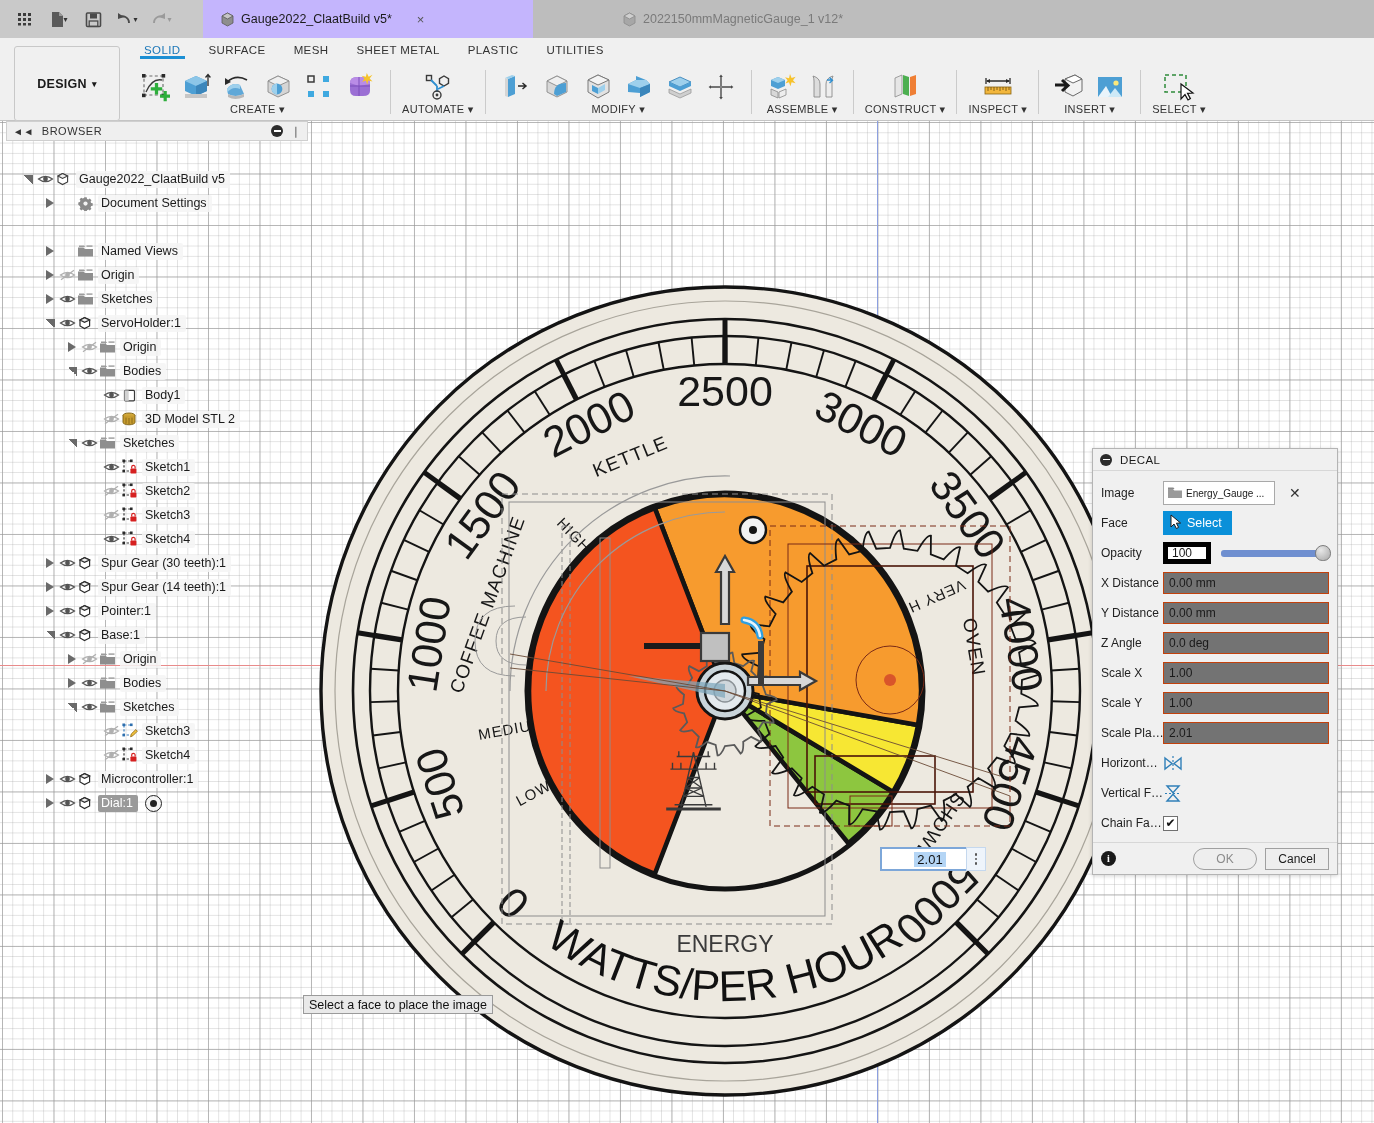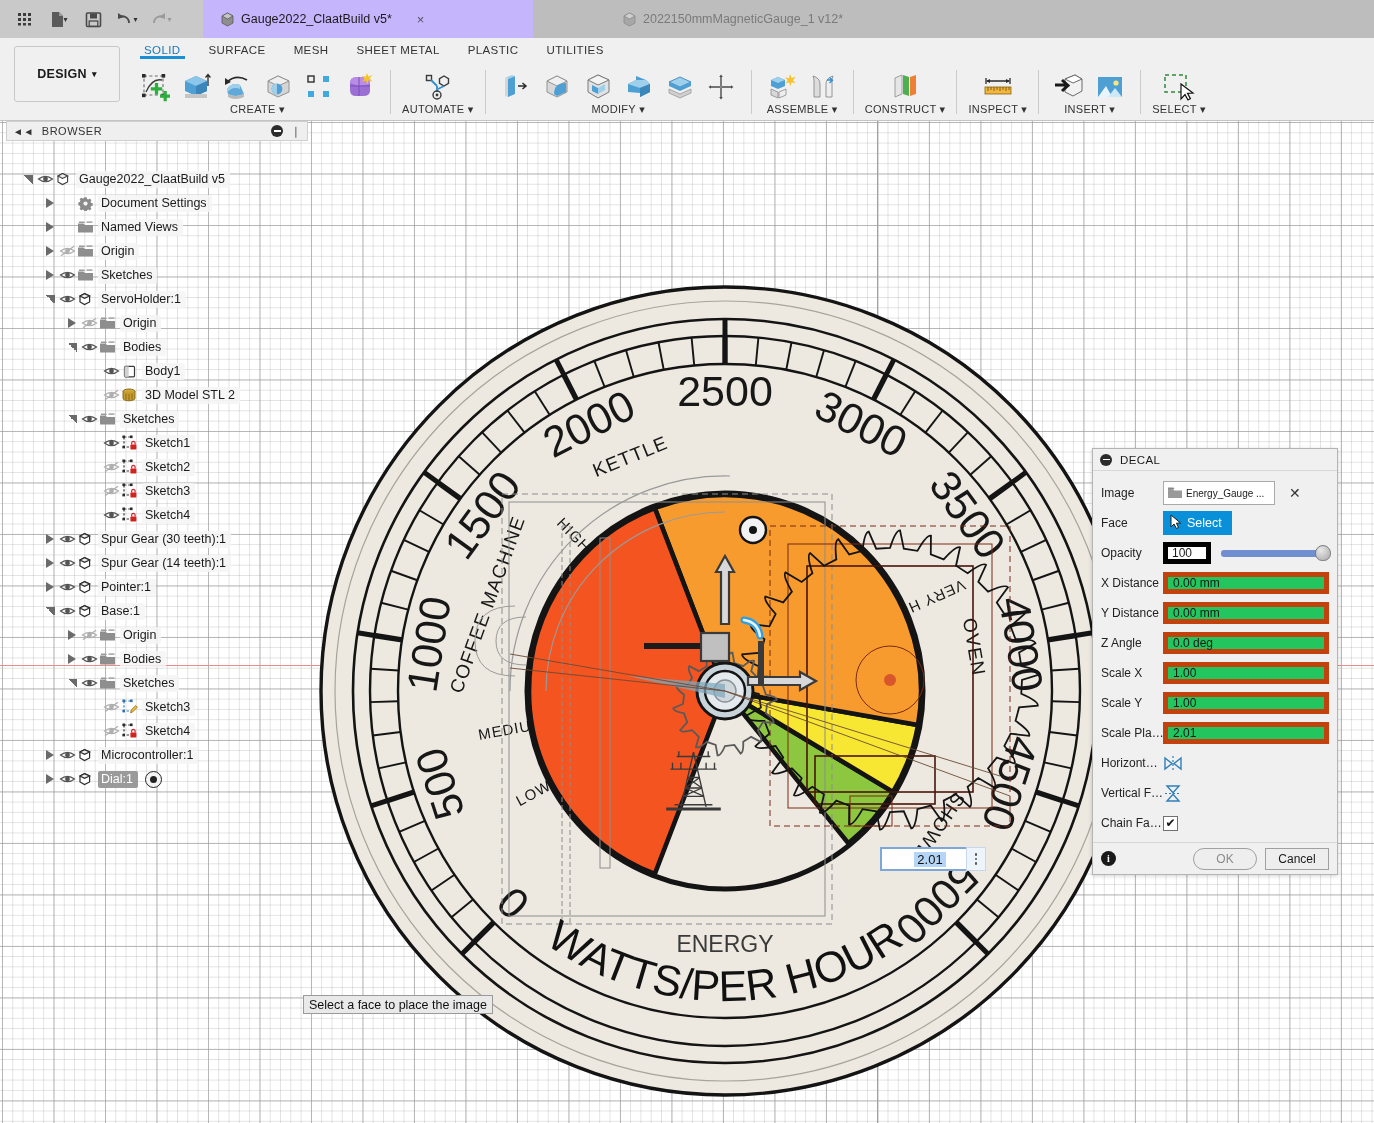--- a/index.html
+++ b/index.html
@@ -40,21 +40,21 @@
   .tab .tabclose { margin-left:18px; font-size:13px; color:#555; }
   .cube-ico { width:13px; height:15px; }
 
   
   #ribbon {
     position:absolute; left:0; top:38px; width:1374px; height:83px;
     background:#f0f0f0;
     border-bottom:1px solid #c4c4c4;
   }
   #designbox {
-    position:absolute; left:14px; top:8px; width:106px; height:56px;
+    position:absolute; left:14px; top:8px; width:106px; height:75px;
     border:1px solid #c8c8c8; background:#f0f0f0; border-radius:3px;
     display:flex; align-items:center; justify-content:center;
     font-size:12.5px; font-weight:bold; letter-spacing:.3px;
   }
   #tabrow {
     position:absolute; left:130px; top:2px; height:26px;
     display:flex; align-items:flex-start;
   }
   .rtab {
     font-size:11.5px; letter-spacing:.4px; padding:4px 14px 0 14px;
@@ -159,21 +159,21 @@
     height:22px; display:flex; align-items:center; gap:8px; padding:0 7px;
     border-bottom:1px solid #d7d7d7; background:#f0f0f0;
   }
   .minus-circ { width:12px;height:12px;border-radius:50%;background:#2b2b2b;
     display:inline-flex;align-items:center;justify-content:center;}
   .minus-circ i { width:7px;height:1.6px;background:#fff;display:block;}
   #decal-hdr .t { font-size:11.5px; letter-spacing:.4px; }
   #decal-body { padding:7px 8px 4px 8px; }
   .frow { display:flex; align-items:center; height:30px; }
   .flab { width:62px; color:#222; font-size:12px; white-space:nowrap; overflow:hidden; }
-  .ftxt { flex:1; height:22px; background:#22c55e; border:5px solid #c2410c;
+  .ftxt { flex:1; height:22px; background:#737373; border:1px solid #c2410c;
           display:flex; align-items:center; padding:0 5px; font-size:12px; }
   .fimg { width:112px; height:24px; background:#fff; border:1px solid #a9a9a9;
           display:flex; align-items:center; gap:3px; padding:0 3px; font-size:10px; overflow:hidden;}
   .fimg .folder { flex:none; }
   .xbtn { margin-left:14px; font-size:14px; color:#333; }
   .selbtn { height:24px; background:#0a90d9; color:#fff; display:inline-flex; align-items:center;
             gap:5px; padding:0 10px 0 6px; font-size:12.5px; }
   .opbox { width:48px; height:22px; background:#fff; border:5px solid #000000;
            display:flex;align-items:center;padding:0 4px; font-size:12px;}
   .slider { flex:1; margin-left:10px; height:22px; position:relative; display:flex; align-items:center;}
@@ -801,21 +801,21 @@
             <svg width="16" height="12"></svg>
           </span>
           <span class="ico">
             <svg width="15" height="15" viewBox="0 0 15 15">
               <path d="M6.2 1 h2.6 l.35 1.7 1.5 .65 1.45-.95 1.85 1.85-.95 1.45 .65 1.5 1.7 .35 v2.6 l-1.7 .35-.65 1.5 .95 1.45-1.85 1.85-1.45-.95-1.5 .65-.35 1.7H6.2l-.35-1.7-1.5-.65-1.45 .95-1.85-1.85 .95-1.45-.65-1.5L-.35 9.1V6.5l1.7-.35 .65-1.5-.95-1.45L2.9 1.35l1.45 .95 1.5-.65z" fill="#8a8a8a" transform="translate(.6,.4) scale(.92)"></path>
               <circle cx="7.5" cy="7.6" r="2.1" fill="#f4f4f4"></circle>
             </svg>
           </span>
           <span class="lbl">Document Settings</span>
         </div>
-        <div class="trow" style="padding-left: 36px;">
+        <div class="trow" style="padding-left: 36px; margin-top: 24px;">
           <span class="tw">
             <span class="arr closed"></span>
           </span>
           <span class="eye">
             <svg width="16" height="12"></svg>
           </span>
           <span class="ico">
             <svg width="17" height="14" viewBox="0 0 17 14">
               <path d="M1 3.4 h5.5 L8 5 H16 V12.6 H1 Z" fill="#8e8e8e"></path>
               <path d="M2 1.6 h5 L8.2 3 H2 Z" fill="#9c9c9c"></path>

